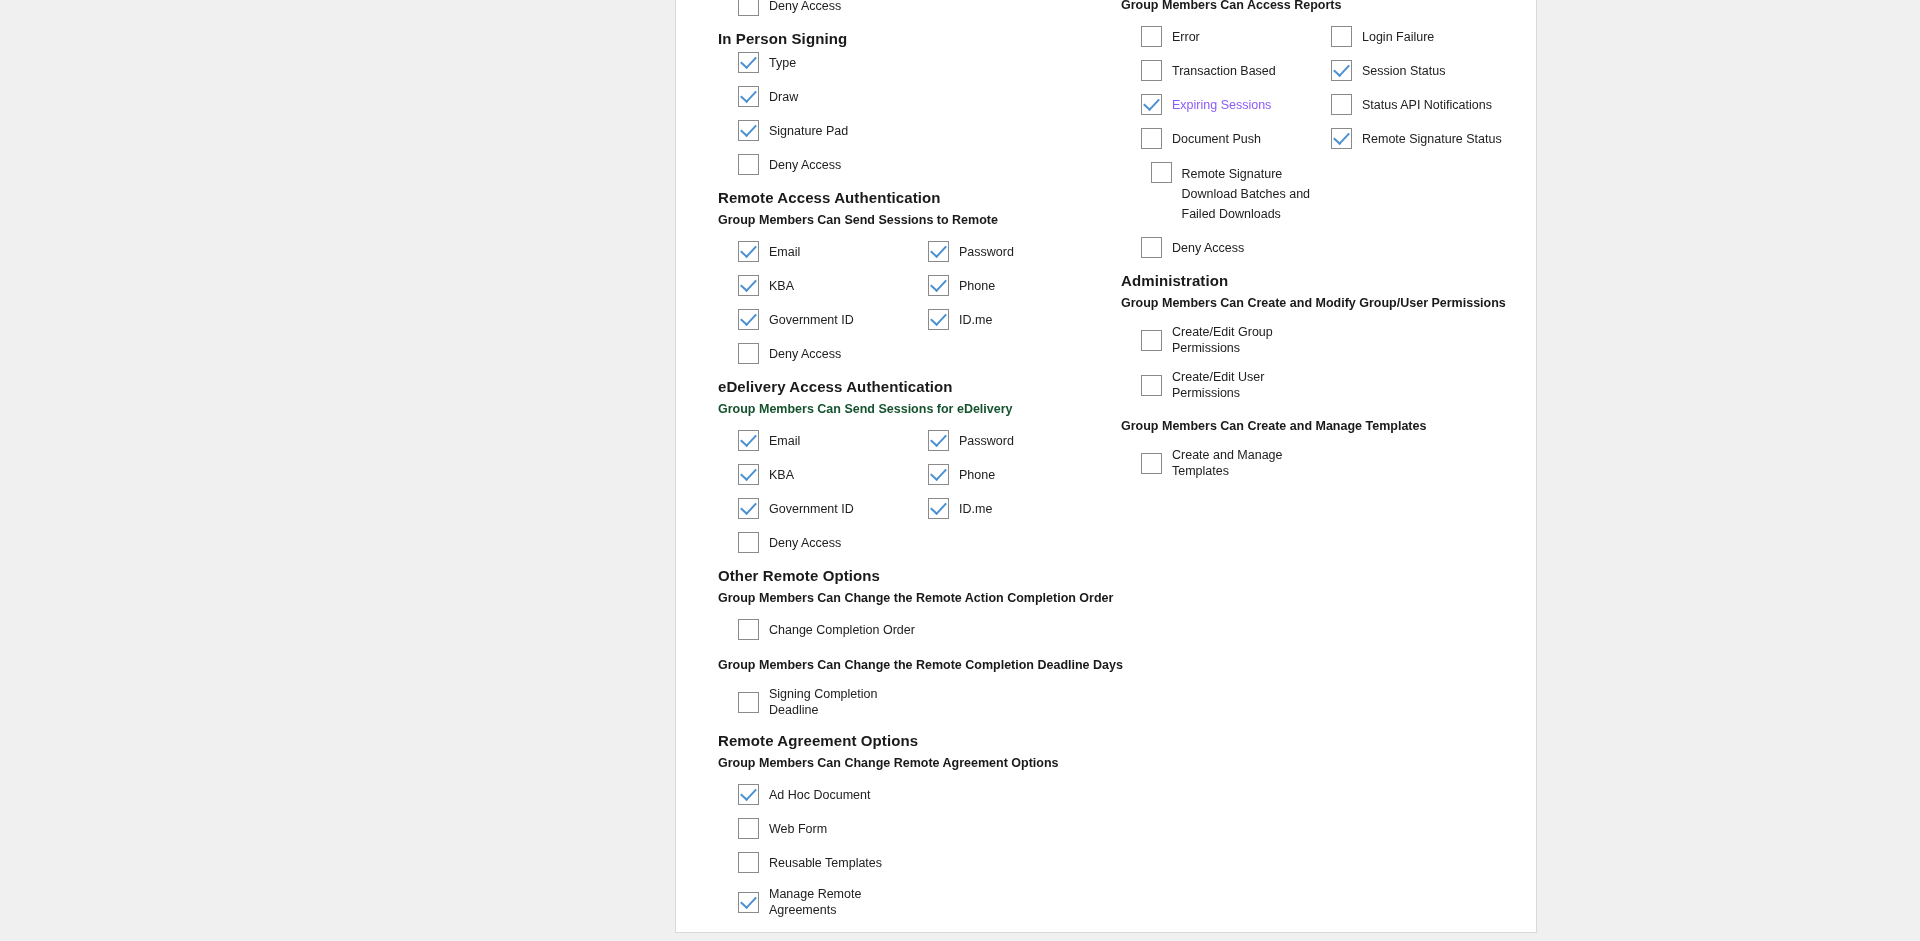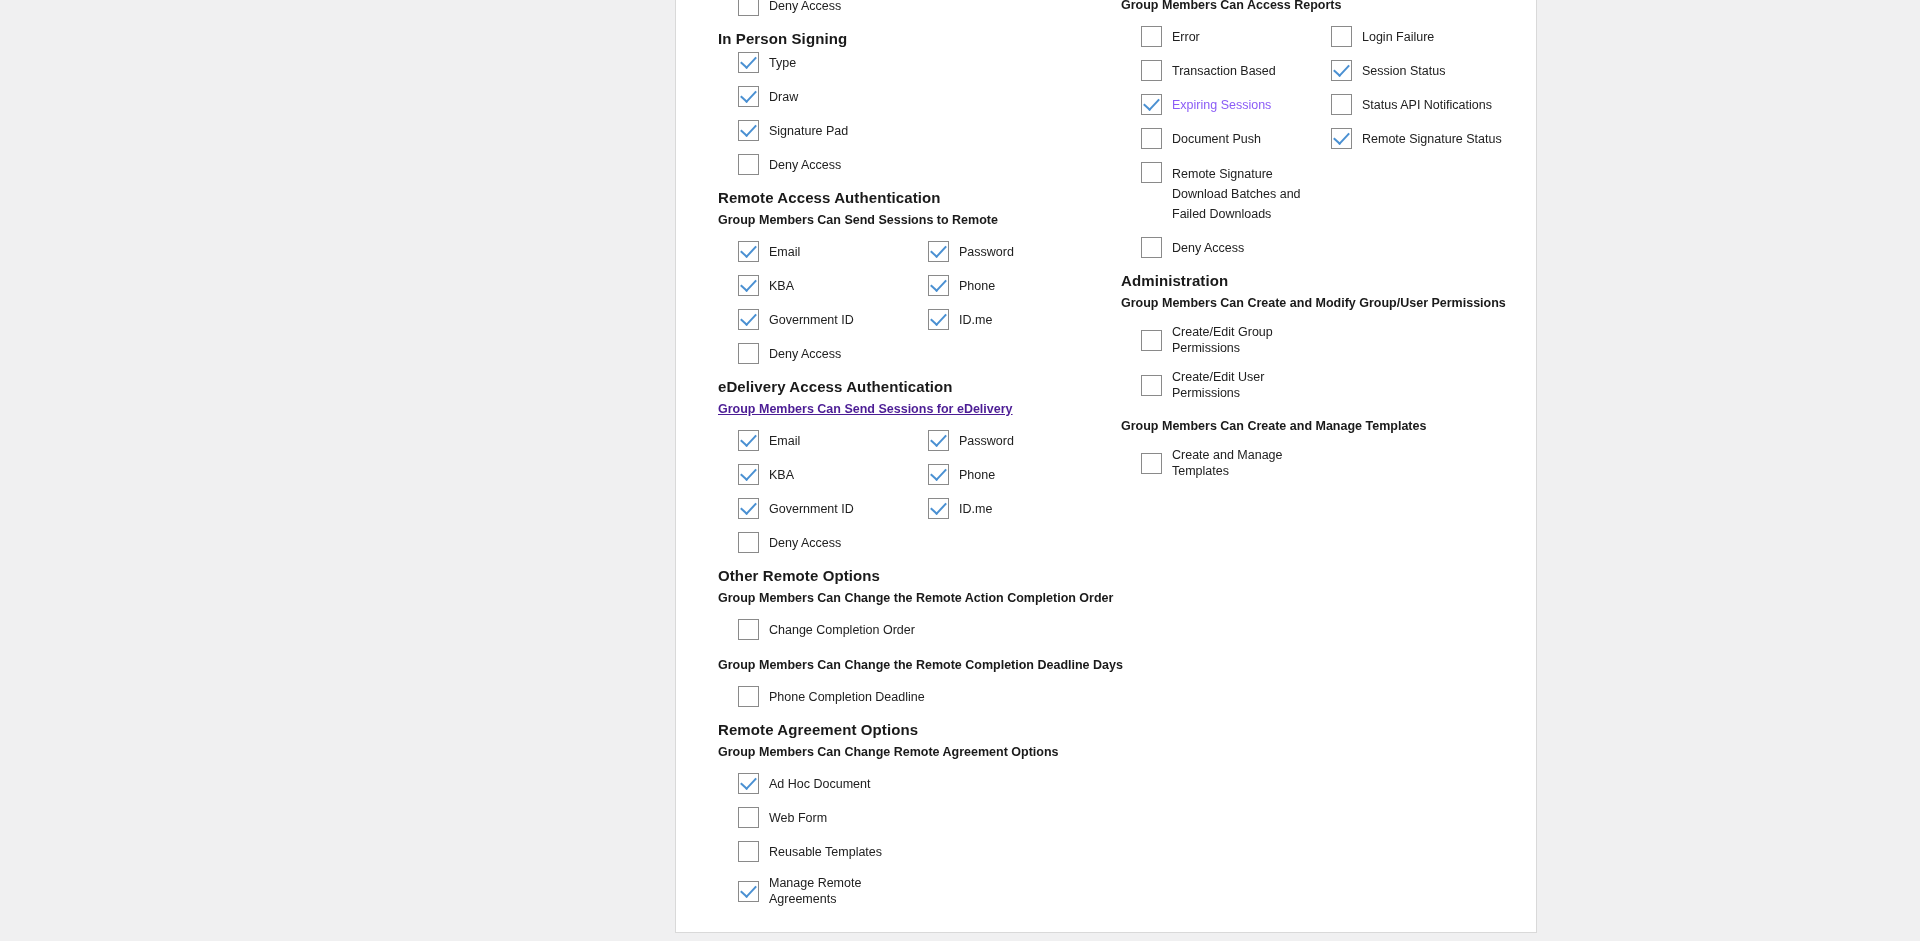--- a/index.html
+++ b/index.html
@@ -55,21 +55,21 @@
     display: flex;
     align-items: flex-start;
     margin-bottom: 13px;
   }
   .cb-item {
     display: flex;
     align-items: center;
     width: 190px;
     box-sizing: border-box;
   }
-  .cb-item.tall { align-items: flex-start; }
+  .cb-item.tall { align-items: flex-start; justify-content: center; }
   .cb-item.tall .cb-label {
     max-width: 140px;
     line-height: 20px;
     margin-top: 2px;
   }
   .checkbox {
     position: relative;
     width: 21px;
     height: 21px;
     min-width: 21px;
@@ -199,21 +199,21 @@
             </div>
           </div>
           <div class="cb-row">
             <div class="cb-item">
               <span class="checkbox" role="checkbox" aria-checked="false" style="border-color: rgb(138, 138, 138);"></span>
               <span class="cb-label" style="color: rgb(33, 33, 33);">Deny Access</span>
             </div>
           </div>
         </div>
         <div class="section-heading" style="color: rgb(26, 26, 26);">eDelivery Access Authentication</div>
-        <div class="subheading" style="color: #4c1d95; text-decoration: underline;">Group Members Can Send Sessions for eDelivery</div>
+        <div class="subheading" style="color: #14532d;">Group Members Can Send Sessions for eDelivery</div>
         <div class="cb-group">
           <div class="cb-row">
             <div class="cb-item">
               <span class="checkbox checked" role="checkbox" aria-checked="true" style="border-color: rgb(138, 138, 138);">
                 <span class="checkmark" style="border-left-color: rgb(74, 144, 210); border-bottom-color: rgb(74, 144, 210);"></span>
               </span>
               <span class="cb-label" style="color: rgb(33, 33, 33);">Email</span>
             </div>
             <div class="cb-item">
               <span class="checkbox checked" role="checkbox" aria-checked="true" style="border-color: rgb(138, 138, 138);">
@@ -265,21 +265,21 @@
               <span class="checkbox" role="checkbox" aria-checked="false" style="border-color: rgb(138, 138, 138);"></span>
               <span class="cb-label" style="color: rgb(33, 33, 33);">Change Completion Order</span>
             </div>
           </div>
         </div>
         <div class="subheading after-group" style="color: rgb(26, 26, 26);">Group Members Can Change the Remote Completion Deadline Days</div>
         <div class="cb-group">
           <div class="cb-row">
             <div class="cb-item">
               <span class="checkbox" role="checkbox" aria-checked="false" style="border-color: rgb(138, 138, 138);"></span>
-              <span class="cb-label" style="color: rgb(33, 33, 33);">Phone Completion Deadline</span>
+              <span class="cb-label" style="color: rgb(33, 33, 33);">Signing Completion Deadline</span>
             </div>
           </div>
         </div>
         <div class="section-heading" style="color: rgb(26, 26, 26);">Remote Agreement Options</div>
         <div class="subheading" style="color: rgb(26, 26, 26);">Group Members Can Change Remote Agreement Options</div>
         <div class="cb-group">
           <div class="cb-row">
             <div class="cb-item">
               <span class="checkbox checked" role="checkbox" aria-checked="true" style="border-color: rgb(138, 138, 138);">
                 <span class="checkmark" style="border-left-color: rgb(74, 144, 210); border-bottom-color: rgb(74, 144, 210);"></span>

